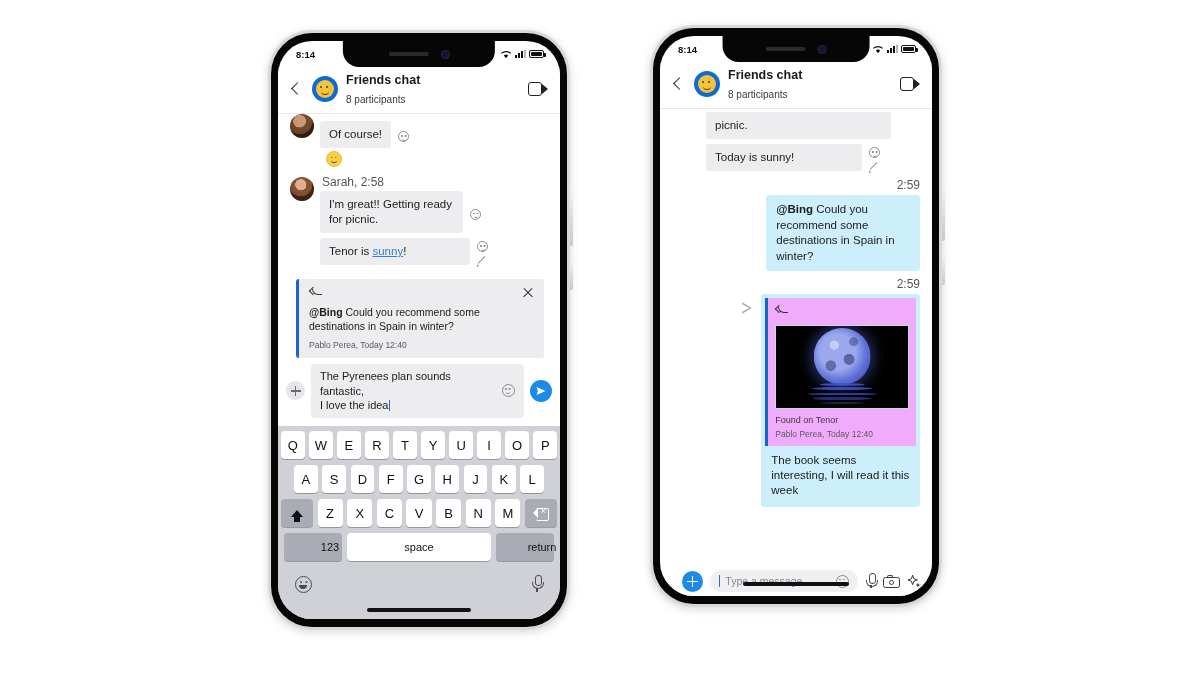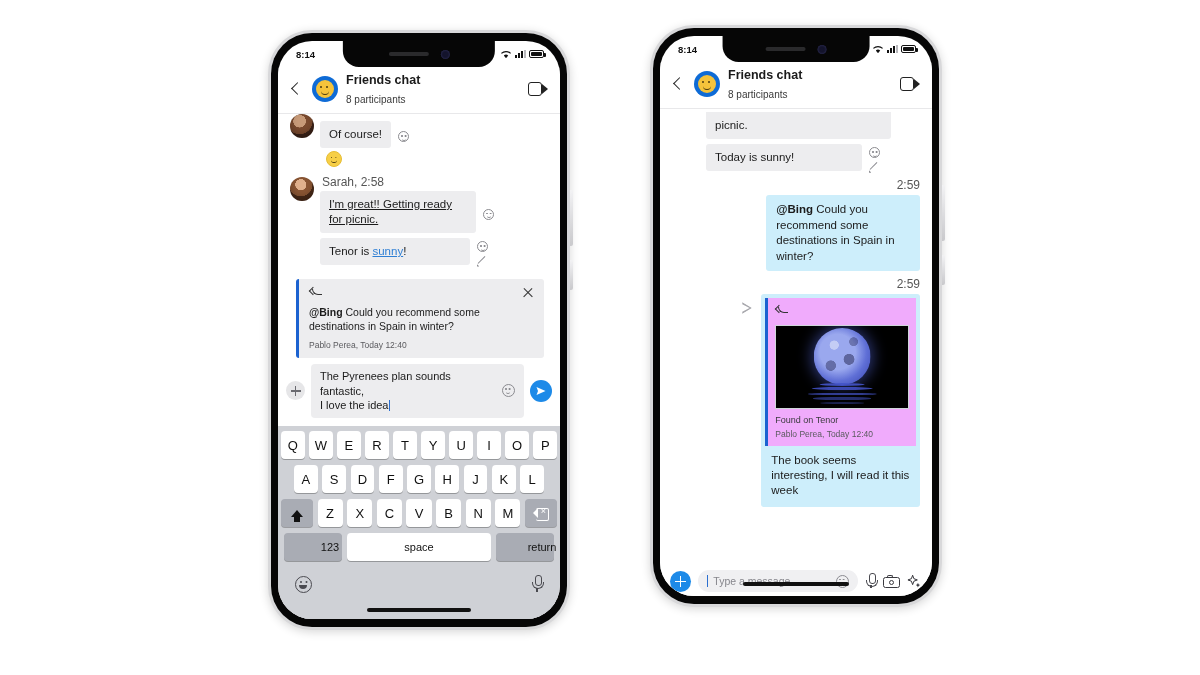--- a/index.html
+++ b/index.html
@@ -379,21 +379,21 @@
       radial-gradient(circle at 70% 24%, rgba(20,20,60,.35) 0 7%, rgba(0,0,0,0) 8%),
       radial-gradient(circle at 42% 42%, #9aa8ee 0 38%, #5f6fd6 62%, #3340a8 100%);
     box-shadow: 0 0 14px 3px rgba(90,110,235,.45);
   }
   .reflect { position:absolute; left: 50%; transform: translateX(-50%); background:#4454c9; border-radius: 50%; }
   .card-cap { font-size: 9px; color: #3a3a3e; padding: 6px 8px 0 10px; }
   .card-auth { font-size: 8.5px; color: #5a5a5e; padding: 4px 8px 0 10px; }
   .card-msg { font-size: 11.5px; line-height: 1.34; color: #1b1b1b; padding: 7px 10px 0 10px; }
 
   .rp-composer {
-    position: absolute; left: 0; right: 0; bottom: 0;
+    position: absolute; left: 12px; right: 0; bottom: 0;
     background:#fff; padding: 8px 10px 4px 10px;
     display:flex; align-items:center; gap: 7px;
   }
   .rp-plus {
     width: 21px;height:21px;border-radius:50%;background:#1d8ae8;flex:0 0 auto;position:relative;cursor:pointer;
   }
   .rp-plus::before,.rp-plus::after{content:'';position:absolute;background:#fff;}
   .rp-plus::before{left:5px;top:10px;width:11px;height:1.6px;}
   .rp-plus::after{left:9.7px;top:5px;width:1.6px;height:11px;}
   .rp-pill {
@@ -475,21 +475,21 @@
                   <span class="mini"></span>
                 </span>
             </span>
           </div>
 
           <div class="msg-row" style="margin-top:6px;">
             <span class="sm-avatar a2"></span>
             <span class="msg-col">
               <div class="msg-meta">Sarah, 2:58</div>
               <div class="bubble-row">
-                <span class="bubble-in" style="width:156px;text-decoration:underline;">I'm great!! Getting ready for picnic.</span>
+                <span class="bubble-in" style="width:143px;">I'm great!! Getting ready for picnic.</span>
                 <span class="react-col">
                   <span class="ico-smiley"></span>
                 </span>
               </div>
               <div class="bubble-row" style="margin-top:4px;">
                 <span class="bubble-in" style="width:150px;"><span>Tenor is </span><span class="link">sunny</span><span>!</span></span>
                 <span class="react-col">
                   <span class="ico-smiley"></span>
                   <span class="ico-pencil"></span>
                 </span>

